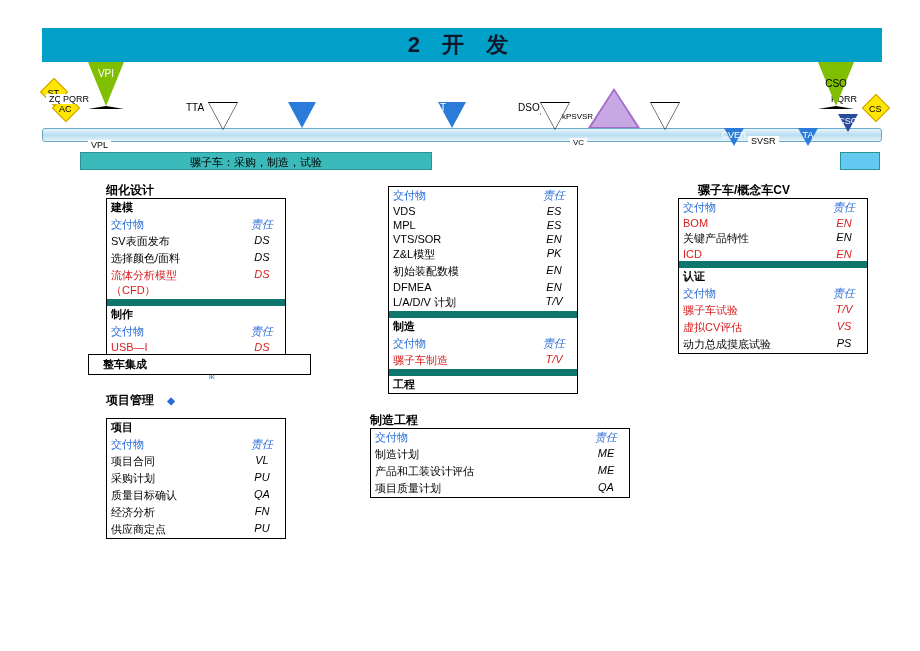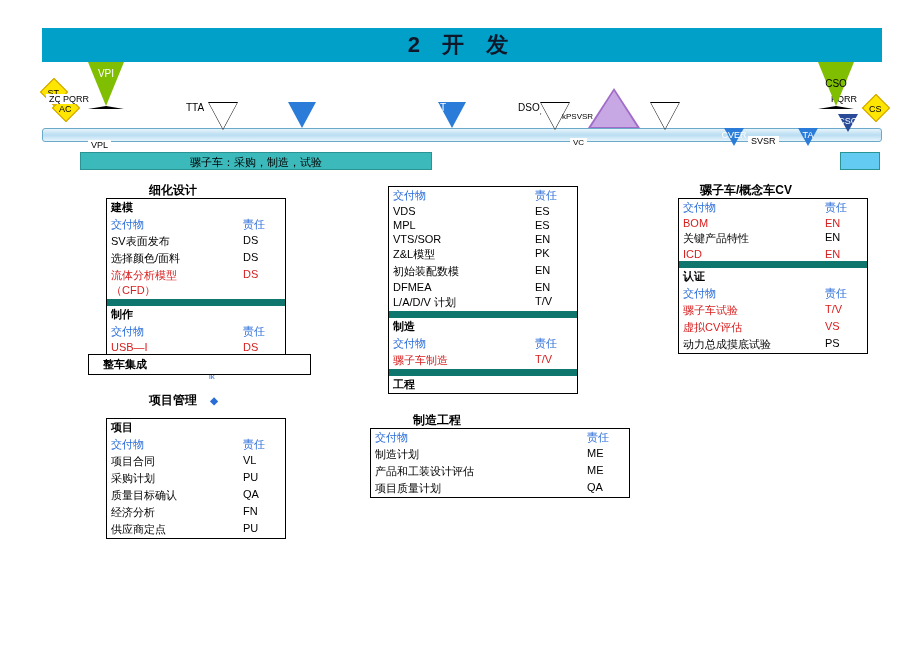--- a/index.html
+++ b/index.html
@@ -43,25 +43,25 @@
 
 
 .chip { position: absolute; font-size: 9px; background: #fff; border: 1px solid #000; padding: 0 3px; }
 .chip.nb { border: none; margin-top: 28px; }
 
 
 .box { position: absolute; border: 1px solid #000; background: #fff; }
 .sec-hdr { font-weight: bold; padding: 1px 4px; border-top: 7px solid #0f766e; }
 .row { display: flex; justify-content: space-between; padding: 1px 4px; gap: 40px; }
 .row .l { flex: 1; }
-.row .r { width: 38px; text-align: left; }
+.row .r { width: 38px; text-align: center; font-style: italic; }
 .blue { color: #2a6cd8; }
 .red { color: #d82020; }
 
-.plain-title { position: absolute; font-weight: bold; font-size: 12px; margin-left: 43px; }
+.plain-title { position: absolute; font-weight: bold; font-size: 12px; }
 .dot { color: #2a6cd8; font-size: 10px; }
 </style>
 </head>
 <body>
 <div class="canvas">
 
 <div class="header-band">2   开   发</div>
 
 <div class="pipe"></div>
 
@@ -278,21 +278,21 @@
           <span class="l">产品和工装设计评估</span>
           <span class="r">ME</span>
         </div>
         <div class="row">
           <span class="l">项目质量计划</span>
           <span class="r">QA</span>
         </div>
       </div>
 </div>
 
-<div class="plain-title" style="left:657px; top:182px">骡子车/概念车CV</div>
+<div class="plain-title" style="left:698px; top:182px">骡子车/概念车CV</div>
 <div class="box" style="left:678px; top:198px; width:190px">
   <div class="row">
         <span class="l blue">交付物</span>
         <span class="r blue">责任</span>
       </div>
   <div id="c3r1">
         <div class="row">
           <span class="l red">BOM</span>
           <span class="r red">EN</span>
         </div>

